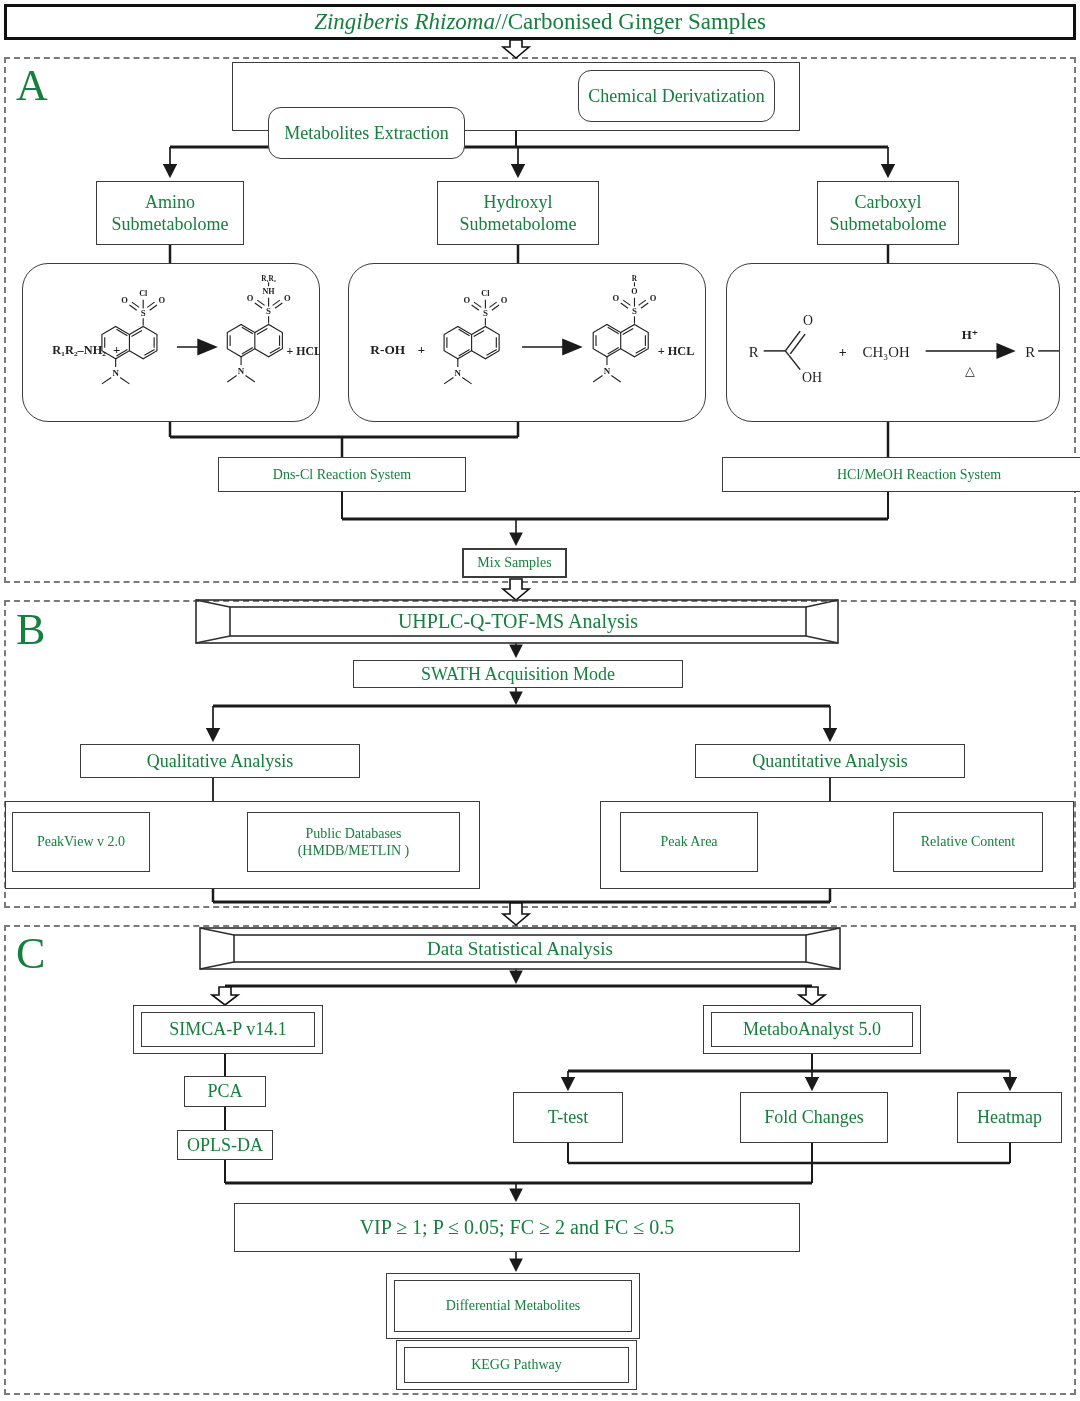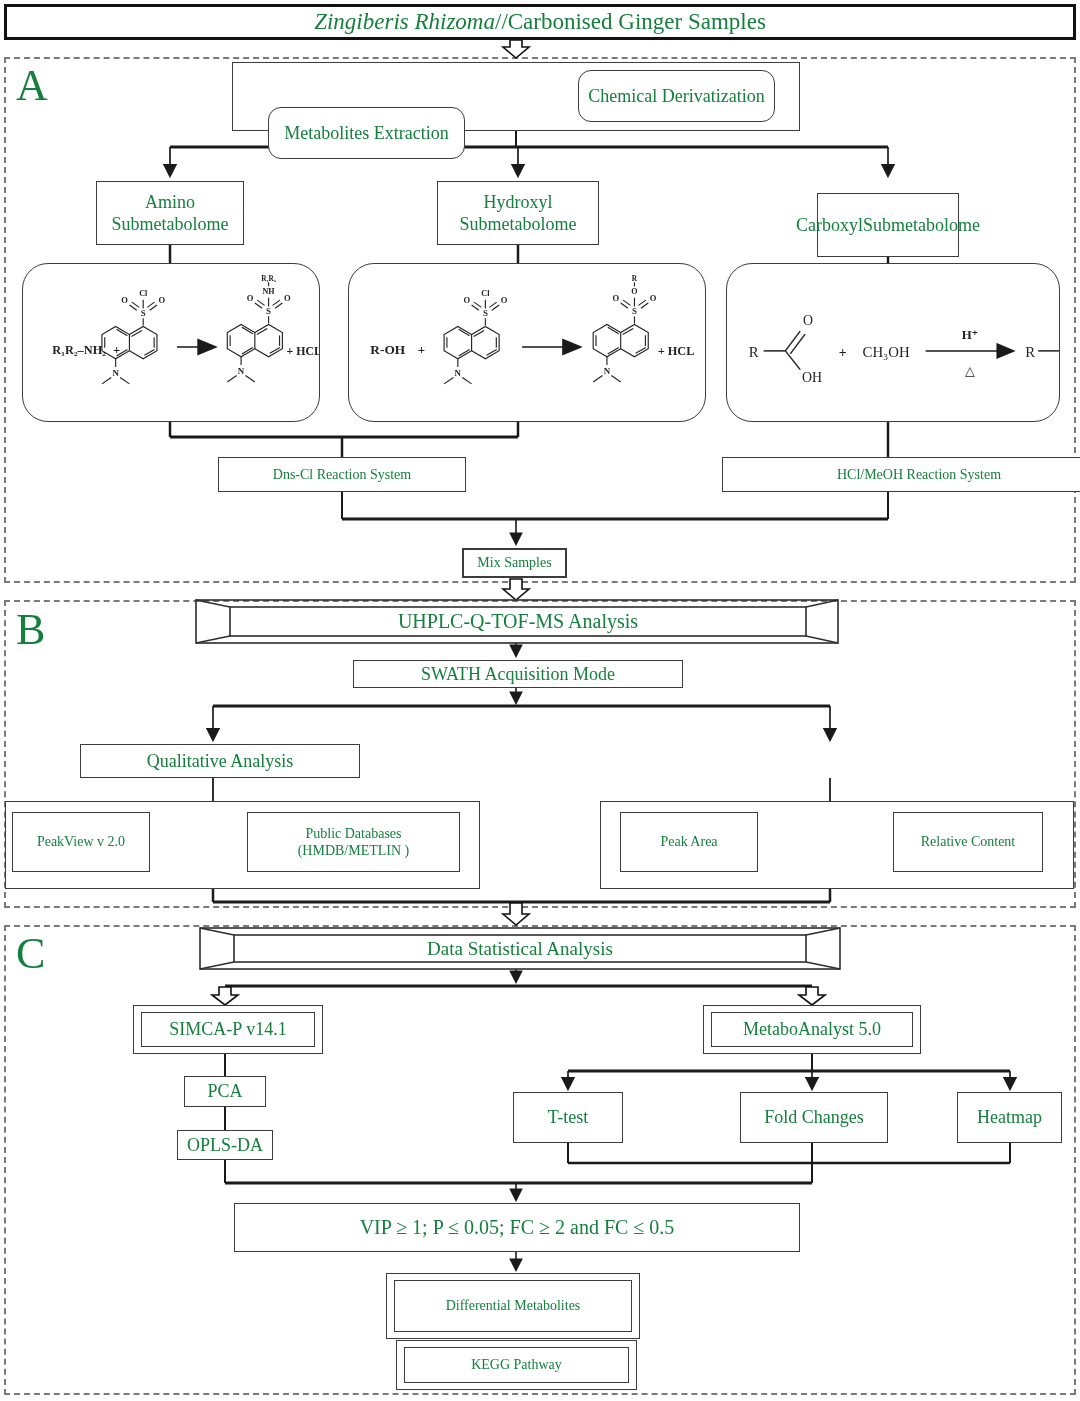--- a/index.html
+++ b/index.html
@@ -164,21 +164,21 @@
   <div class="abs box r12 f18" style="left:578px;top:70px;width:197px;height:52px;text-align:right;">Chemical Derivatization</div>
 
   <div class="abs box f18" style="left:96px;top:181px;width:148px;height:64px;flex-direction:column;">
     <span>Amino</span>
     <span>Submetabolome</span>
   </div>
   <div class="abs box f18" style="left:437px;top:181px;width:162px;height:64px;flex-direction:column;">
     <span>Hydroxyl</span>
     <span>Submetabolome</span>
   </div>
-  <div class="abs box f18" style="left:817px;top:193px;width:142px;height:64px;flex-direction:row;">
+  <div class="abs box f18" style="left:817px;top:181px;width:142px;height:64px;flex-direction:column;">
     <span>Carboxyl</span>
     <span>Submetabolome</span>
   </div>
 
   <div class="abs box rbox" style="left:22px;top:263px;width:298px;height:159px;">
     <svg class="chemsvg" viewBox="0 0 298 159">
       <text x="56" y="91" text-anchor="middle" font-size="12.5" font-weight="bold" fill="#222">R₁R₂–NH₂</text>
       <text x="94" y="91" text-anchor="middle" font-size="13" font-weight="bold" fill="#222">+</text>
       <g transform="translate(70,14) scale(0.82)">
         <use href="#dansylCore"></use>
@@ -245,20 +245,21 @@
   <div class="abs box f19" style="left:218px;top:457px;width:248px;height:35px;">Dns-Cl Reaction System</div>
   <div class="abs box f19" style="left:722px;top:457px;width:394px;height:35px;">HCl/MeOH Reaction System</div>
   <div class="abs box f19" style="left:462px;top:548px;width:105px;height:30px;border-width:2px;">Mix Samples</div>
 
   <div class="abs panel" style="left:4px;top:600px;width:1072px;height:308px;"></div>
   <div class="abs plabel" style="left:16px;top:604px;">B</div>
 
   <div class="abs threed-text" style="left:230px;top:607px;width:576px;height:29px;">UHPLC-Q-TOF-MS Analysis</div>
   <div class="abs box f18 thin" style="left:353px;top:660px;width:330px;height:28px;">SWATH Acquisition Mode</div>
   <div class="abs box f18" style="left:80px;top:744px;width:280px;height:34px;">Qualitative Analysis</div>
+  <div class="abs box f18" style="left:695px;top:744px;width:270px;height:34px;">Quantitative Analysis</div>
 
   <div class="abs box thin" style="left:5px;top:801px;width:475px;height:88px;"></div>
   <div class="abs box f19" style="left:12px;top:812px;width:138px;height:60px;">PeakView v 2.0</div>
   <div class="abs box f19" style="left:247px;top:812px;width:213px;height:60px;flex-direction:column;">
     <span>Public Databases</span>
     <span>(HMDB/METLIN )</span>
   </div>
 
   <div class="abs box thin" style="left:600px;top:801px;width:474px;height:88px;"></div>
   <div class="abs box f19" style="left:620px;top:812px;width:138px;height:60px;">Peak Area</div>

